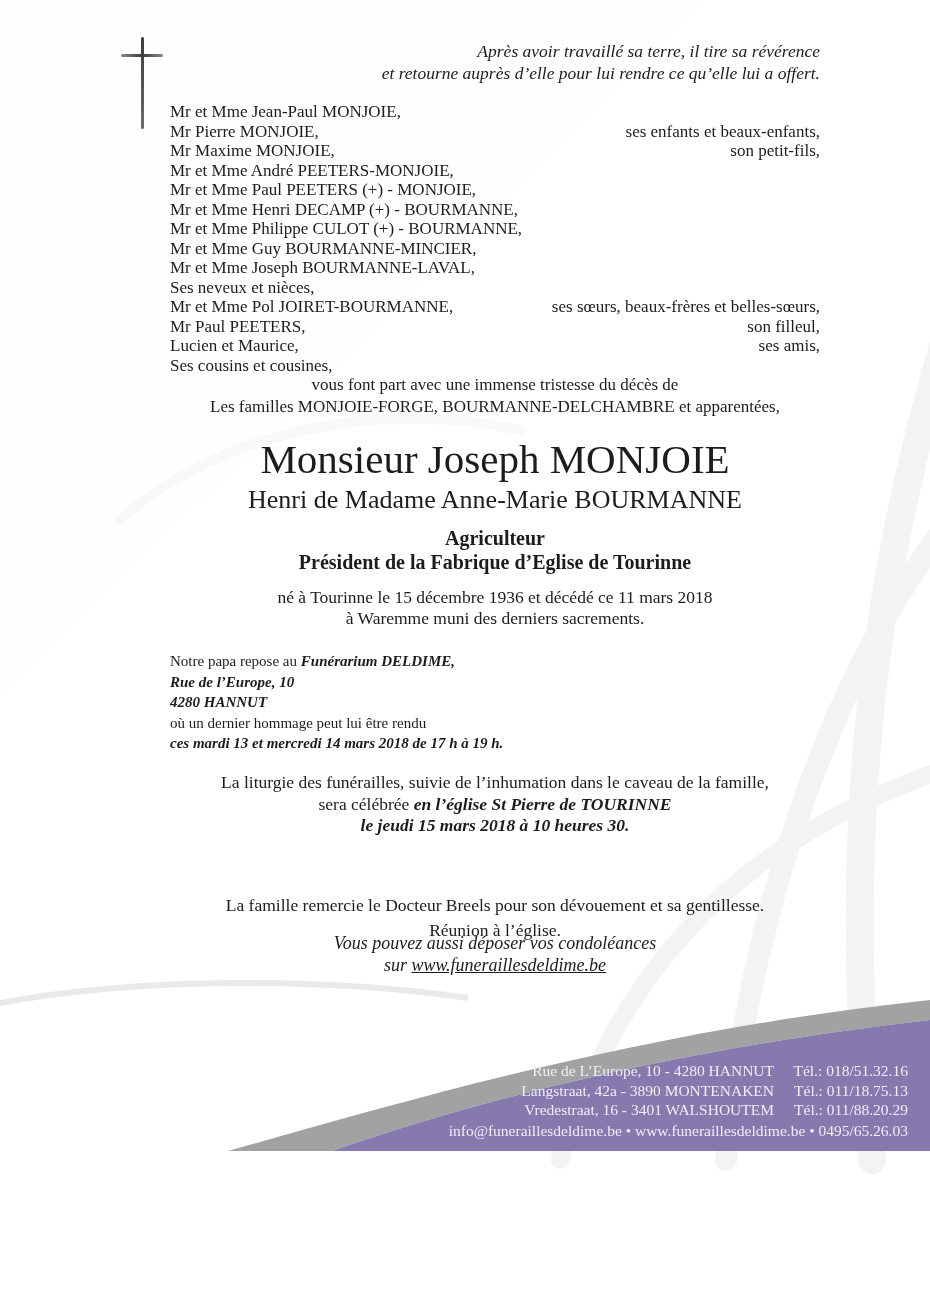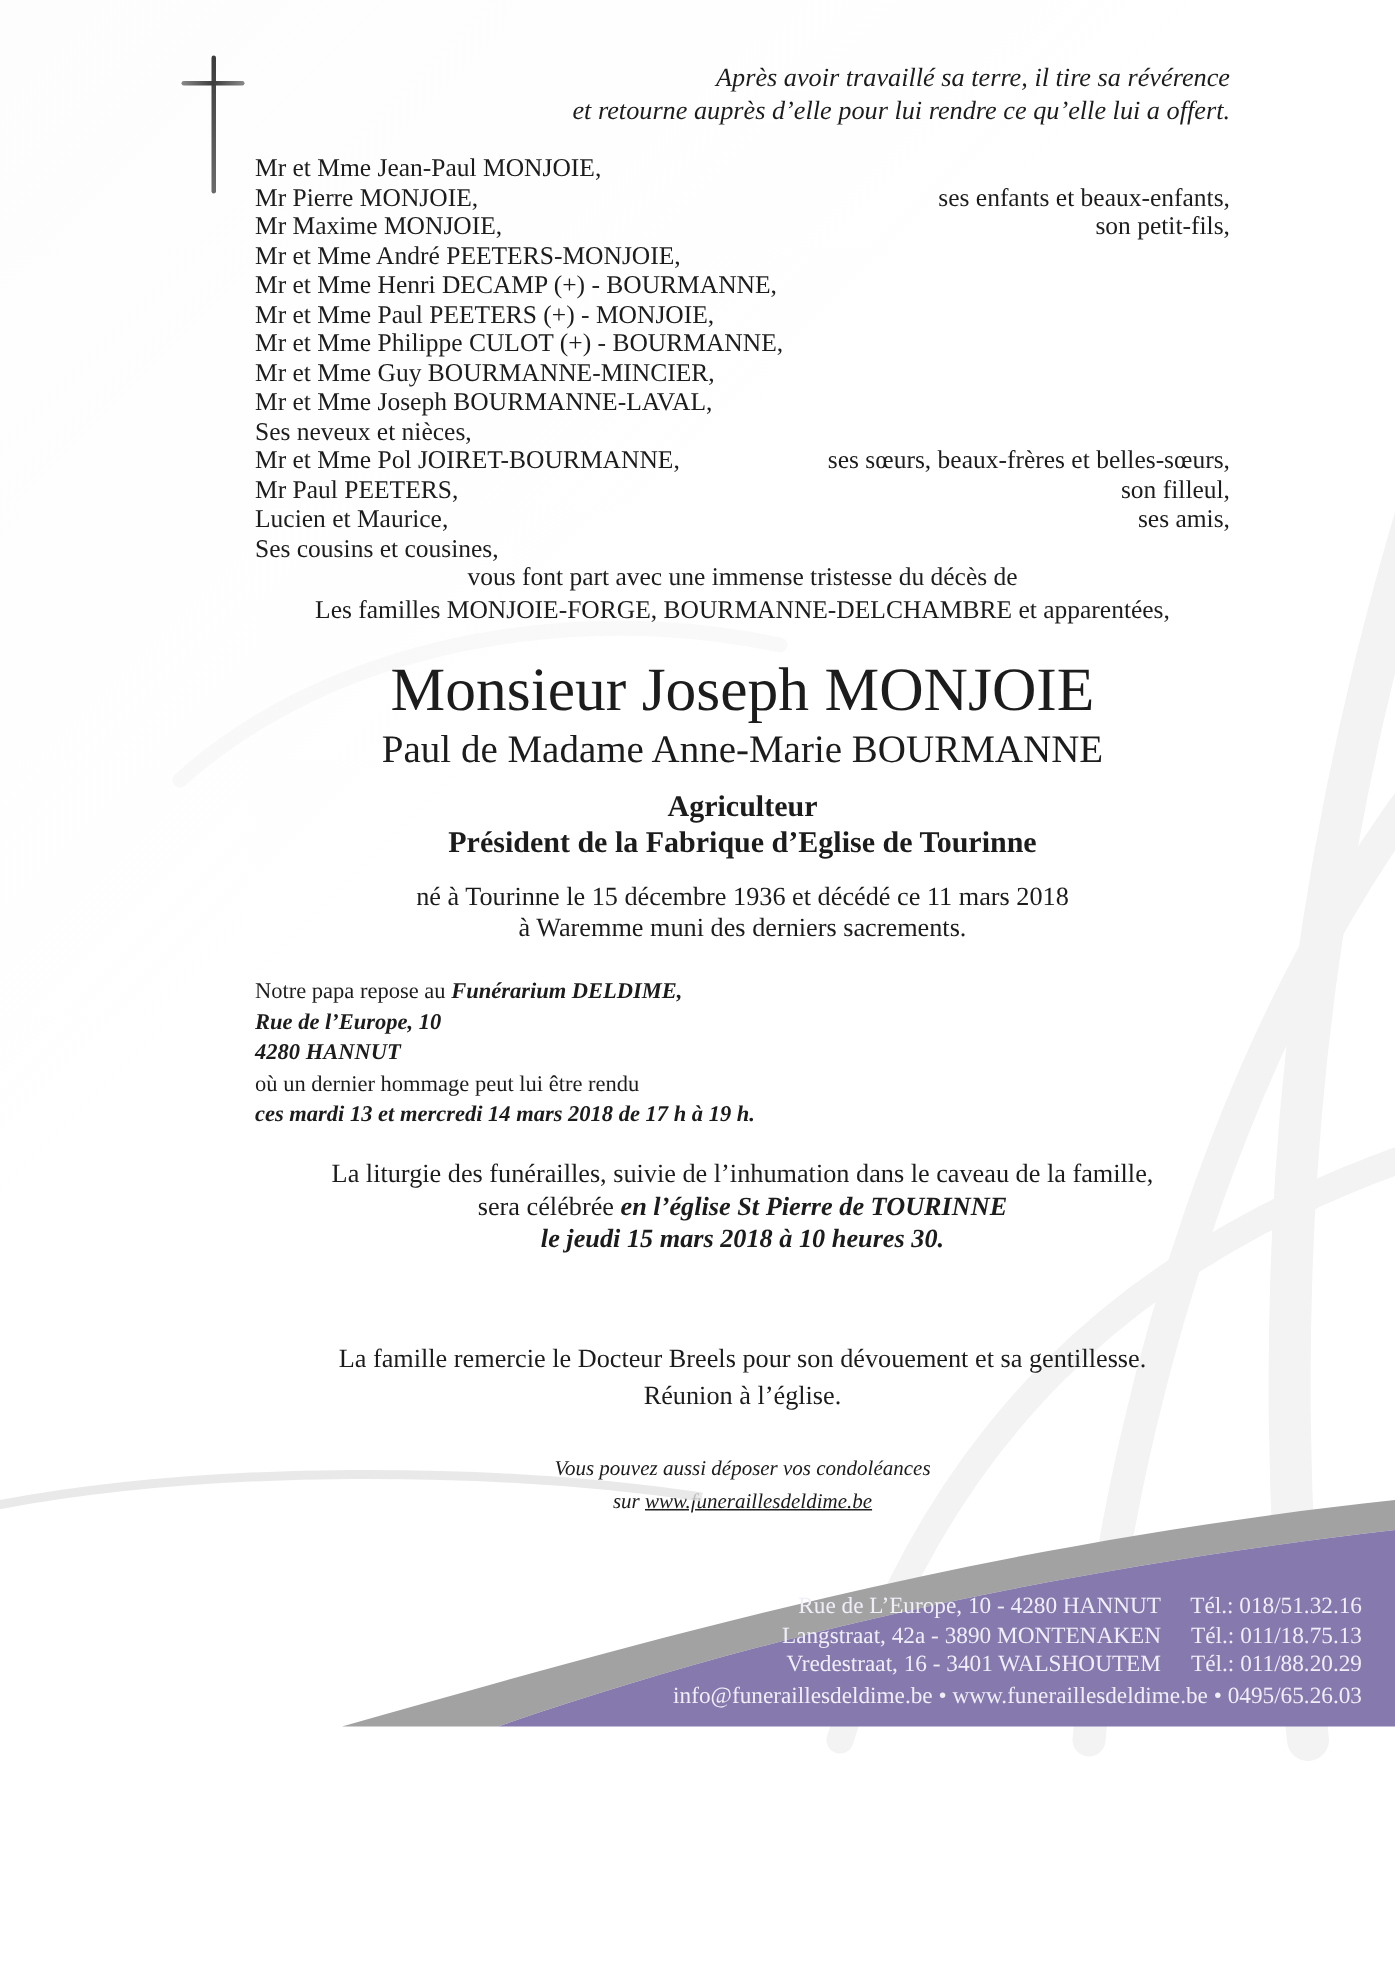--- a/index.html
+++ b/index.html
@@ -26,21 +26,21 @@
   .fam-announce1{margin-top:2px;}
   .deceased{position:absolute;top:436px;width:100%;text-align:center;}
   .deceased .name{font-size:41px;line-height:46px;}
   .deceased .widow{font-size:26px;line-height:30px;margin-top:3px;}
   .deceased .roles{font-weight:bold;font-size:20px;line-height:23.5px;margin-top:12px;}
   .life{position:absolute;top:587px;width:100%;text-align:center;font-size:17.5px;line-height:21px;}
   .repose{position:absolute;top:651px;width:100%;text-align:left;font-size:15px;line-height:20.6px;}
   .liturgy{position:absolute;top:772px;width:100%;text-align:center;font-size:17.5px;line-height:21.6px;}
   .reunion{position:absolute;top:908px;width:100%;text-align:center;font-size:17.5px;margin-top:12px;}
   .thanks{position:absolute;top:895px;width:100%;text-align:center;font-size:17.5px;}
-  .condolences{position:absolute;top:969px;width:100%;text-align:center;font-style:italic;font-size:14px;line-height:21.5px;}
+  .condolences{position:absolute;top:933px;width:100%;text-align:center;font-style:italic;font-size:18px;line-height:21.5px;}
   .bi{font-weight:bold;font-style:italic;}
   .link{text-decoration:underline;cursor:pointer;}
   
   .band{position:absolute;left:0;top:960px;width:930px;height:200px;}
   .logo{position:absolute;left:34px;top:986px;width:210px;height:115px;}
   .logo svg{position:absolute;left:0;top:0;}
   .brand{position:absolute;left:12px;top:54px;font-size:45px;line-height:45px;color:#a391c4;letter-spacing:1px;}
   .tagline{position:absolute;left:15px;top:100px;font-size:7.5px;letter-spacing:1.6px;color:#6e6477;font-family:"Liberation Sans","DejaVu Sans",sans-serif;font-weight:bold;}
   .addr{position:absolute;right:22px;top:1061px;text-align:right;color:#f0eef7;font-size:15.5px;line-height:19.6px;}
   .addr .arow{display:flex;justify-content:flex-end;gap:0;}
@@ -91,26 +91,26 @@
             <span>Mr Maxime MONJOIE,</span>
             <span>son petit-fils,</span>
           </div>
 
           <div class="row">
             <span>Mr et Mme André PEETERS-MONJOIE,</span>
             <span></span>
           </div>
 
           <div class="row">
+            <span>Mr et Mme Paul PEETERS (+) - MONJOIE,</span>
+            <span></span>
+          </div>
+
+          <div class="row">
             <span>Mr et Mme Henri DECAMP (+) - BOURMANNE,</span>
-            <span></span>
-          </div>
-
-          <div class="row">
-            <span>Mr et Mme Paul PEETERS (+) - MONJOIE,</span>
             <span></span>
           </div>
 
           <div class="row">
             <span>Mr et Mme Philippe CULOT (+) - BOURMANNE,</span>
             <span></span>
           </div>
 
           <div class="row">
             <span>Mr et Mme Guy BOURMANNE-MINCIER,</span>
@@ -146,21 +146,21 @@
             <span>Ses cousins et cousines,</span>
             <span></span>
           </div>
         </div>
       <div class="centerline">vous font part avec une immense tristesse du décès de</div>
       <div class="centerline fam-announce1">Les familles MONJOIE-FORGE, BOURMANNE-DELCHAMBRE et apparentées,</div>
     </div>
 
     <div class="deceased">
       <div class="name">Monsieur Joseph MONJOIE</div>
-      <div class="widow">Paul de Madame Anne-Marie BOURMANNE</div>
+      <div class="widow">Henri de Madame Anne-Marie BOURMANNE</div>
       <div class="roles">
         <div>Agriculteur</div>
         <div>Président de la Fabrique d’Eglise de Tourinne</div>
       </div>
     </div>
 
     <div class="life">
       <div>né à Tourinne le 15 décembre 1936 et décédé ce 11 mars 2018</div>
       <div>à Waremme muni des derniers sacrements.</div>
     </div>

